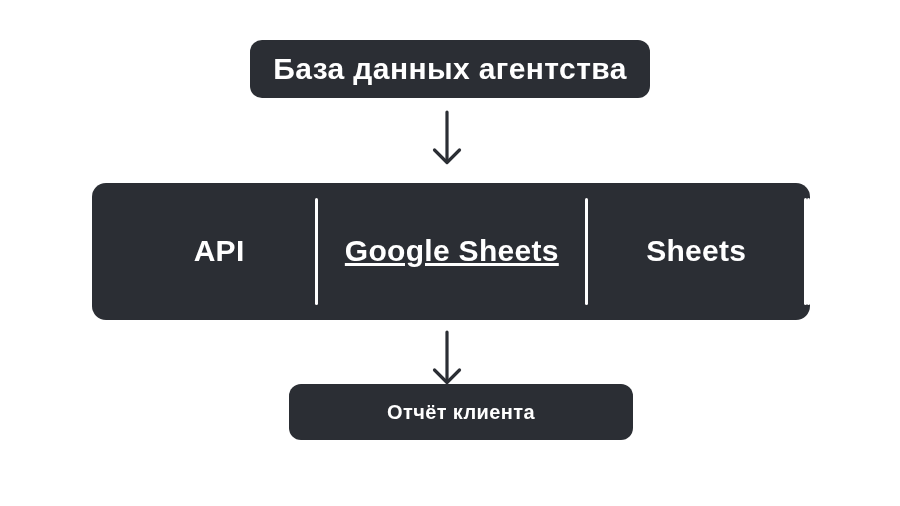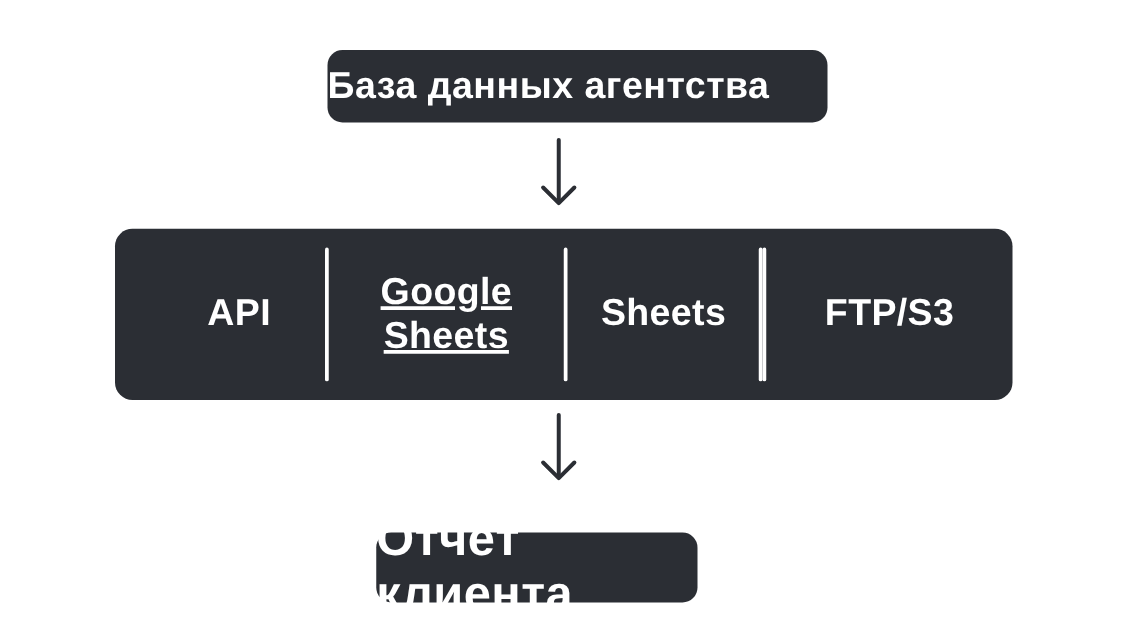--- a/index.html
+++ b/index.html
@@ -15,27 +15,26 @@
     background:var(--bg);
     font-family:"Liberation Sans", sans-serif;
     font-weight:700;
     -webkit-font-smoothing:antialiased;
   }
   .canvas{position:relative;width:900px;height:506px;overflow:hidden;}
   .node{
     position:absolute;
     background:var(--box);
     color:var(--label);
-    display:flex;align-items:center;justify-content:flex-start;
+    display:flex;align-items:center;justify-content:center;
     border-radius:12px;
     letter-spacing:.4px;
-    margin-left:12px;
   }
   .node.top{left:250px;top:40px;width:400px;height:58px;font-size:30px;}
-  .node.bottom{left:289px;top:426px;width:257px;height:56px;font-size:39px;}
+  .node.bottom{left:289px;top:384px;width:344px;height:56px;font-size:20px;}
   .bar{
     position:absolute;
     left:92px;top:183px;width:718px;height:137px;
     background:var(--box);
     border-radius:14px;
     display:flex;align-items:stretch;
     color:var(--label);
     font-size:30px;
     letter-spacing:.3px;
   }
@@ -88,23 +87,20 @@
     <div class="divider"></div>
     <div class="section s-gs">
       <span>Google Sheets</span>
     </div>
     <div class="divider"></div>
     <div class="section s-email">
       <span>Sheets</span>
     </div>
     <div class="divider"></div>
     <div class="divider"></div>
-    <div class="section s-ftp">
-      <span>FTP/S3</span>
-    </div>
   </div>
 
   <svg class="arrow a2" viewBox="0 0 36 58" aria-hidden="true">
     <line x1="18" y1="2" x2="18" y2="50"></line>
     <path d="M5.5 40 L18 52.5 L30.5 40"></path>
   </svg>
 
   <div class="node bottom">
     <span>Отчёт клиента</span>
   </div>

